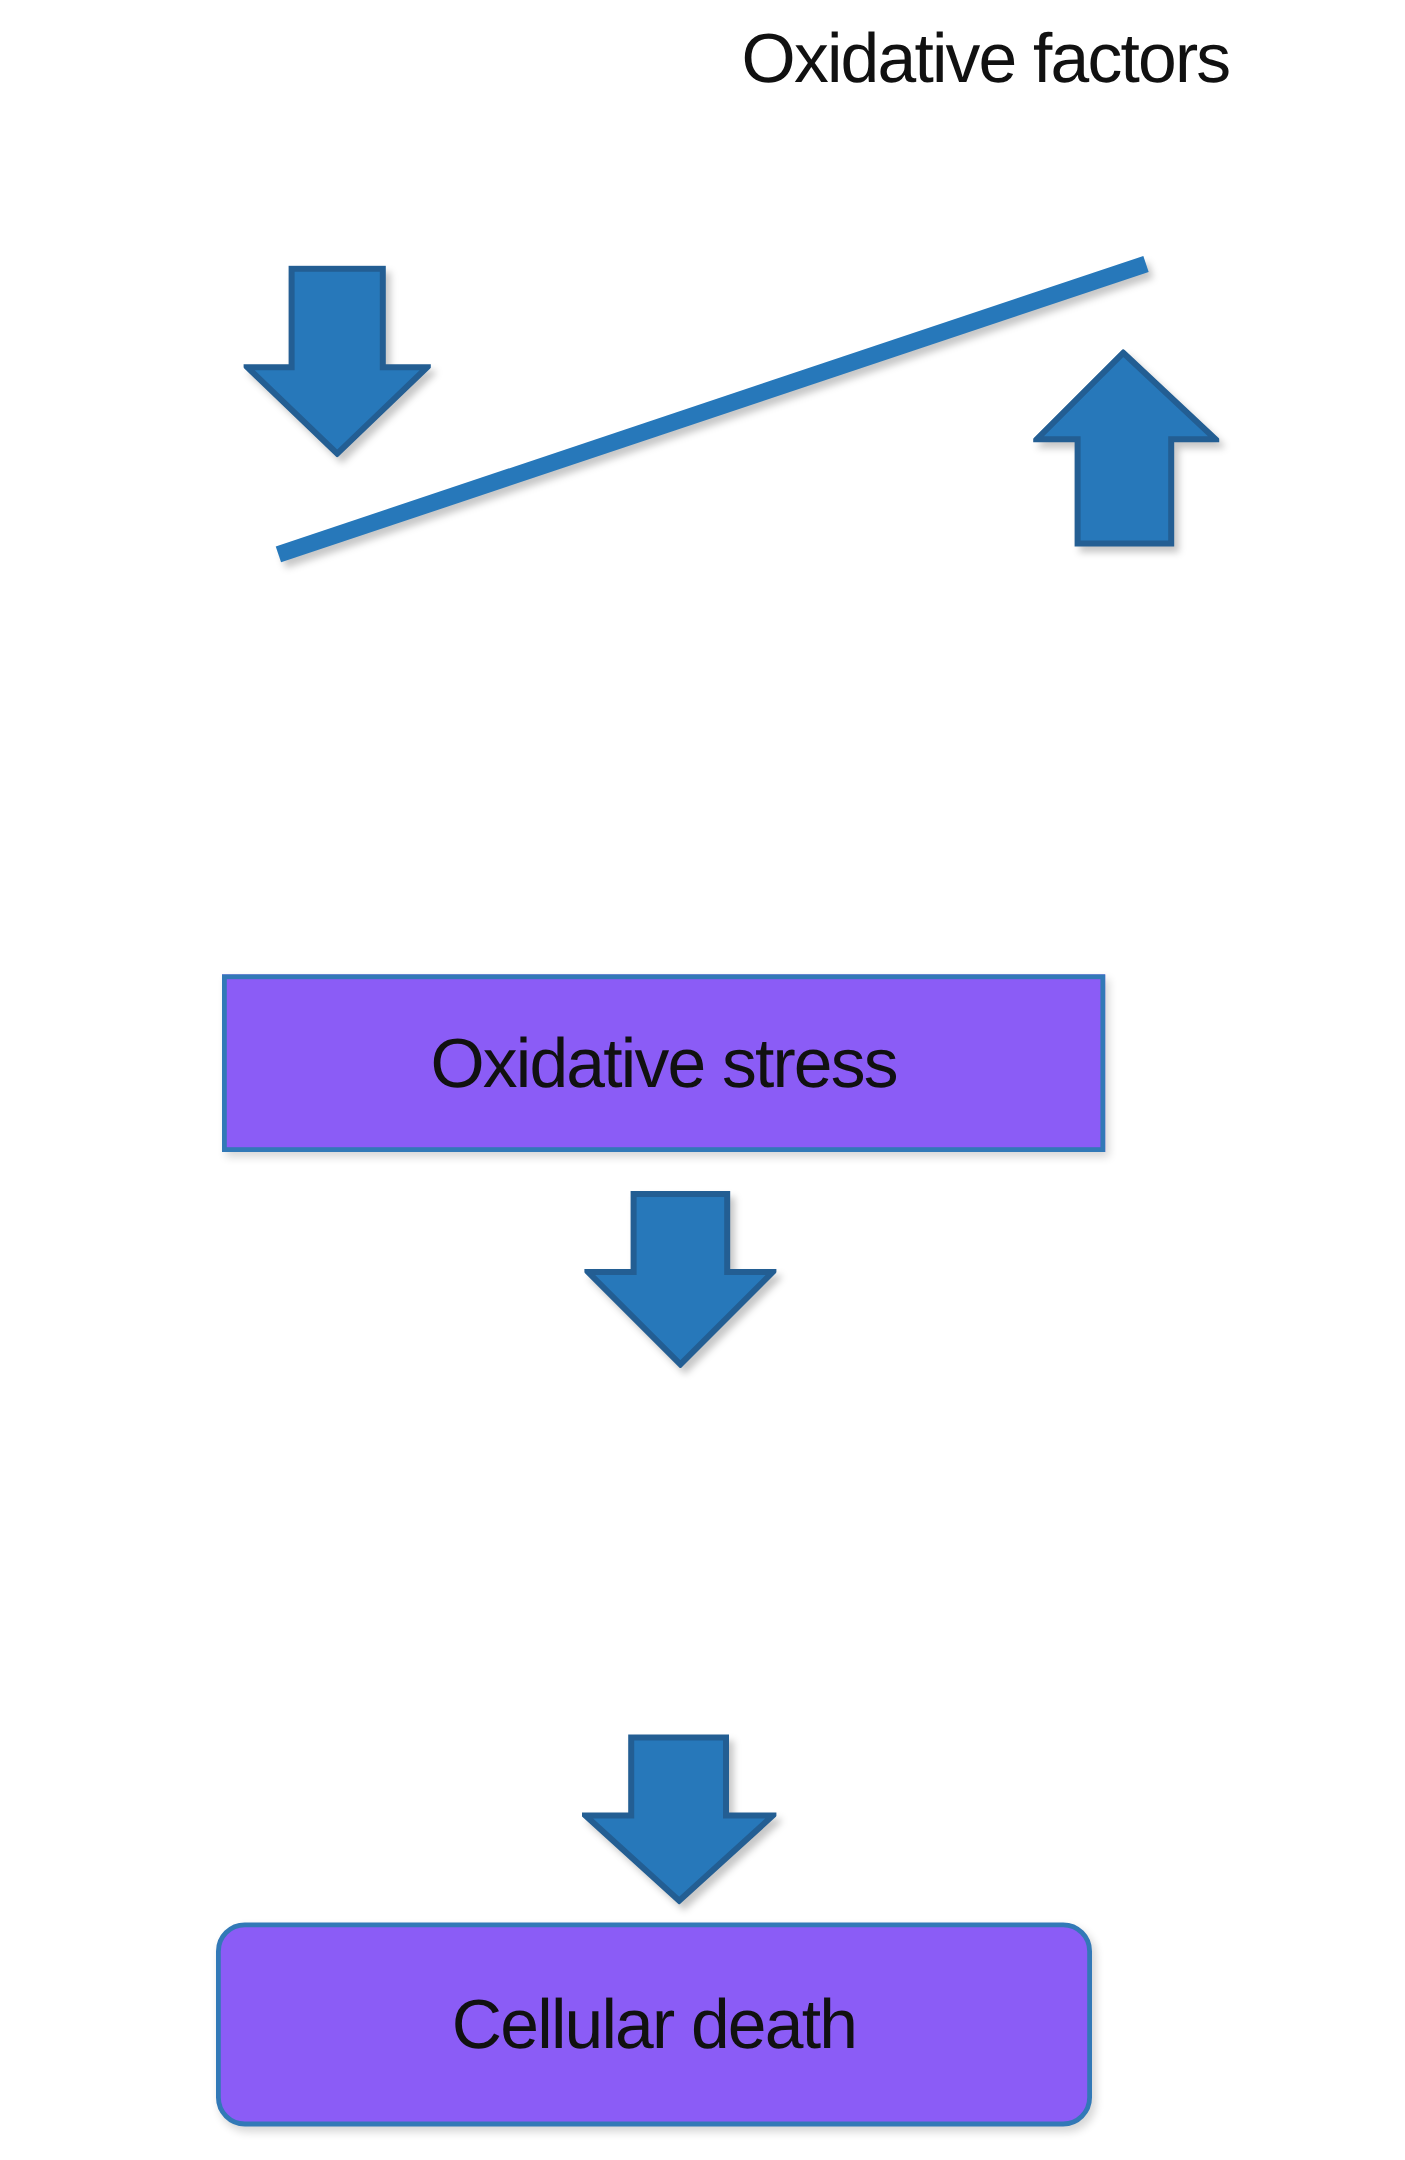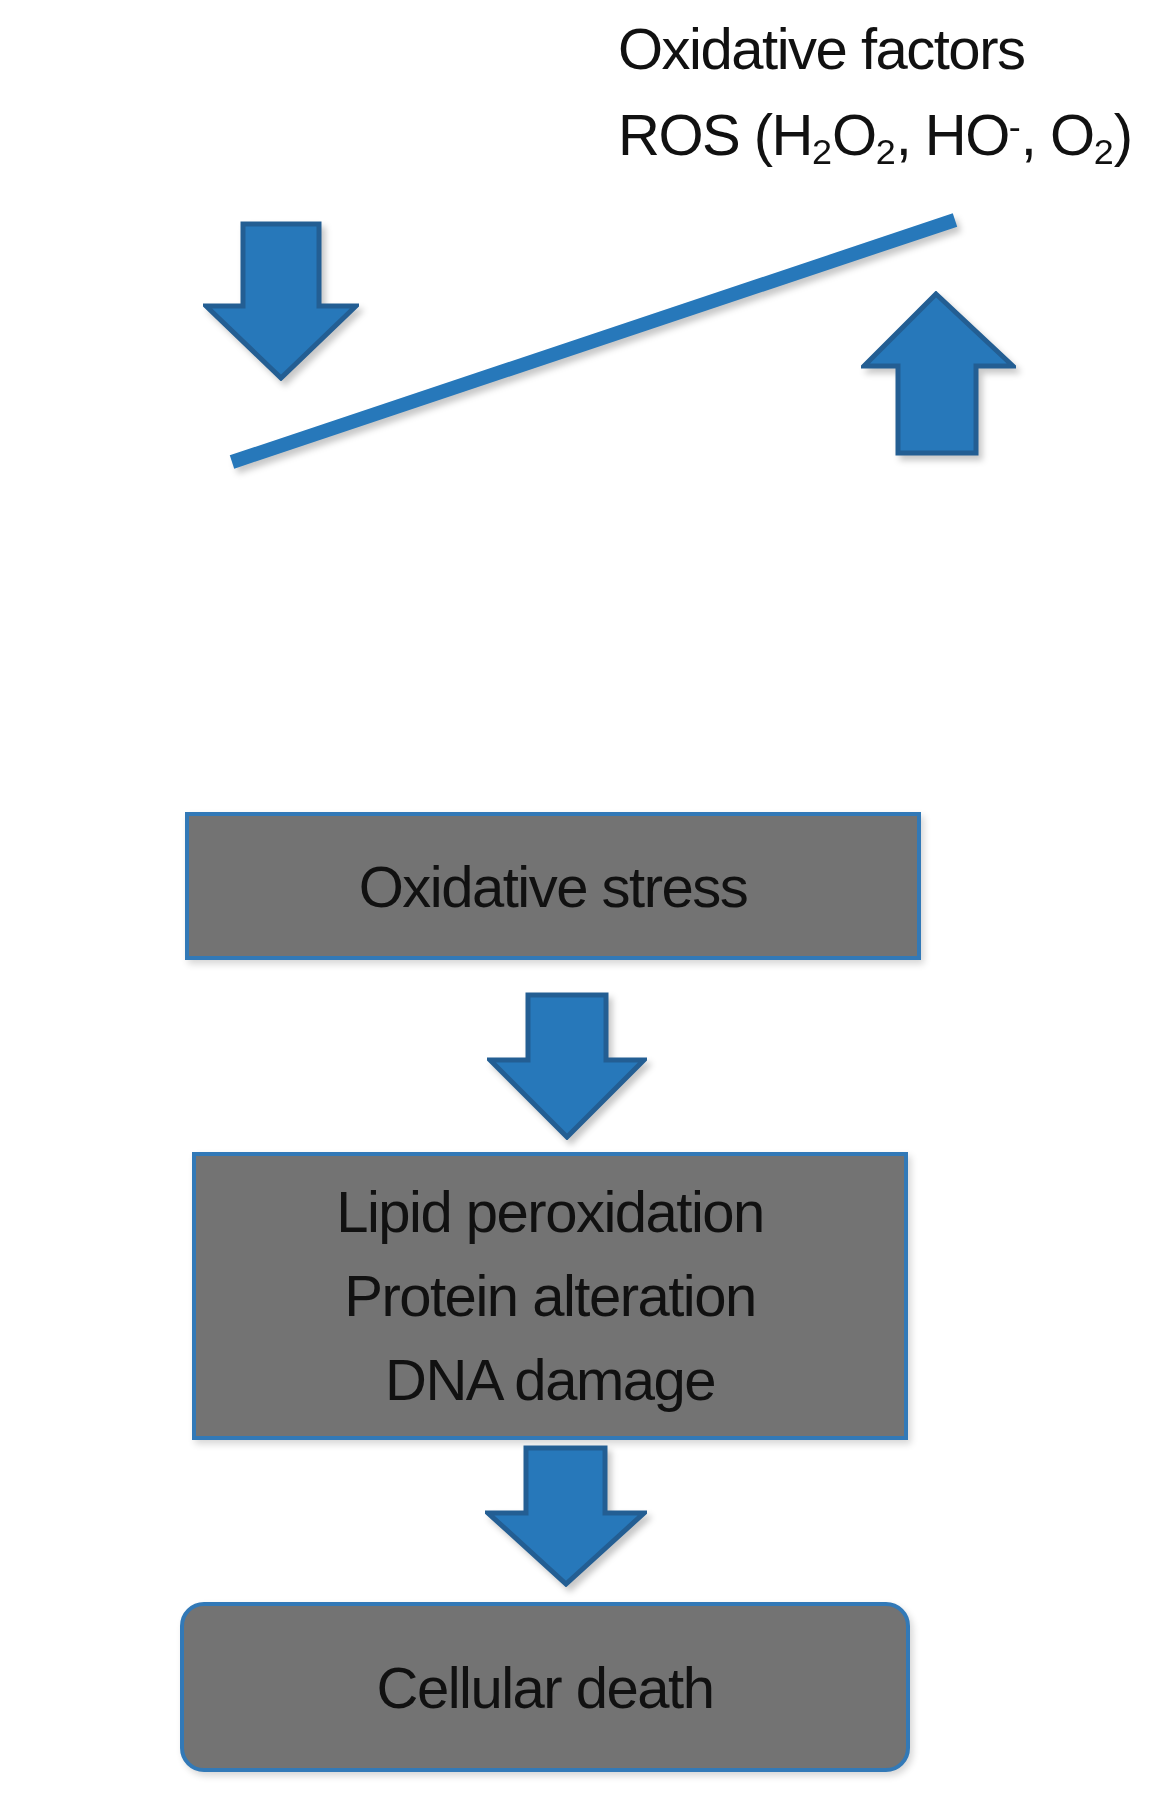--- a/index.html
+++ b/index.html
@@ -22,21 +22,21 @@
   }
   .top-text { left: 618px; top: 10px; line-height: 78px; }
 
   .sub { font-size: 0.62em; vertical-align: -0.25em; letter-spacing: 0; }
   .sup { font-size: 0.62em; vertical-align: 0.45em; letter-spacing: 0; }
 
   .antioxidant { left: 23px; top: 498px; }
 
   .box {
     position: absolute;
-    background: #737373;
+    background: #8b5cf6;
     border: 4px solid var(--box-border, #3279B7);
     box-shadow: 3px 4px 7px rgba(0,0,0,0.16);
     display: flex;
     flex-direction: column;
     align-items: center;
     justify-content: center;
     text-align: right;
     font-size: 58px;
     letter-spacing: -1.5px;
   }
@@ -63,21 +63,20 @@
   .flow-arrow-1    { left: 487px; top: 992px; }
   .flow-arrow-2    { left: 485px; top: 1445px; }
 </style>
 </head>
 <body>
 
 <div class="canvas">
 
   <div class="txt top-text">
     <div>Oxidative factors</div>
-    <div><span>ROS (H</span><span class="sub">2</span><span>O</span><span class="sub">2</span><span>, HO</span><span class="sup">-</span><span>, O</span><span class="sub">2</span><span>)</span></div>
   </div>
 
   <svg class="shape-svg arrow-left-down" width="156" height="160" viewBox="0 0 156 160">
     <polygon class="arrow-shape" points="40,3 116,3 116,85 153,85 78,157 3,85 40,85"></polygon>
   </svg>
 
   <svg class="shape-svg balance-line" width="1171" height="1800" viewBox="0 0 1171 1800">
     <line class="balance-stroke" x1="232" y1="462" x2="955" y2="220"></line>
   </svg>
 
@@ -87,25 +86,20 @@
 
 
   <div class="box box1">
     <span>Oxidative stress</span>
   </div>
 
   <svg class="shape-svg flow-arrow-1" width="160" height="148" viewBox="0 0 160 148">
     <polygon class="arrow-shape" points="41,3 119,3 119,68 157,68 80,145 3,68 41,68"></polygon>
   </svg>
 
-  <div class="box box2">
-    <div>Lipid peroxidation</div>
-    <div>Protein alteration</div>
-    <div>DNA damage</div>
-  </div>
 
   <svg class="shape-svg flow-arrow-2" width="162" height="142" viewBox="0 0 162 142">
     <polygon class="arrow-shape" points="41,3 120,3 120,68 159,68 81,139 3,68 41,68"></polygon>
   </svg>
 
   <div class="box box3">
     <span>Cellular death</span>
   </div>
 
 </div>

